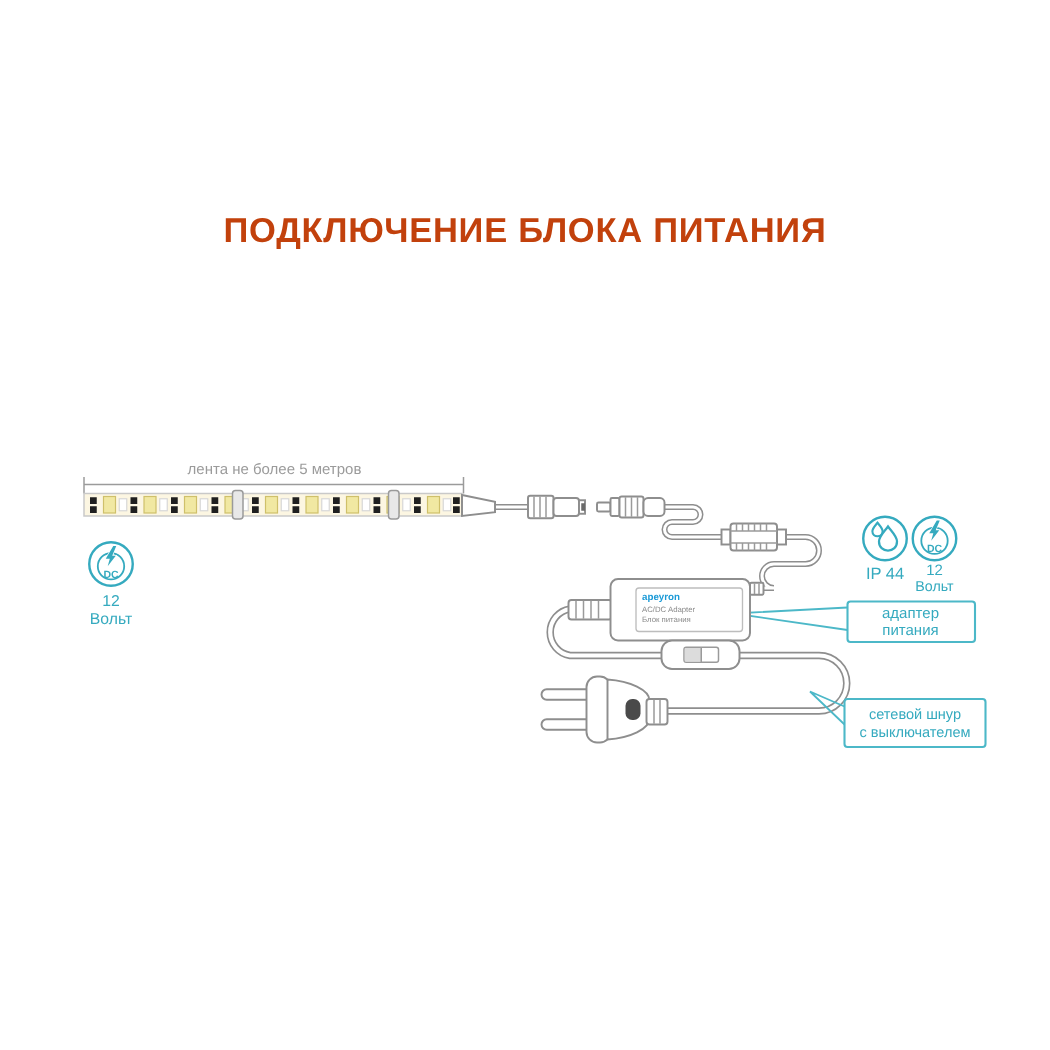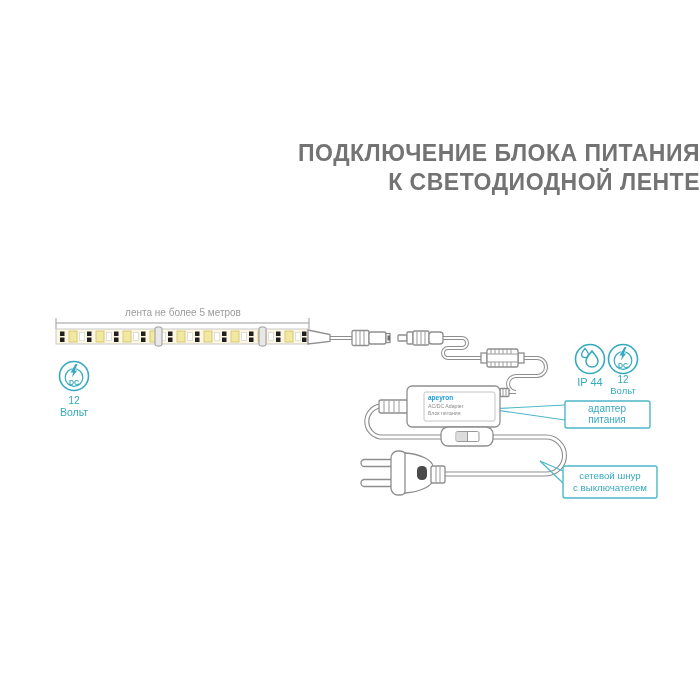--- a/index.html
+++ b/index.html
@@ -1,40 +1,39 @@
 <!DOCTYPE html>
 <html><head>
 <meta charset="utf-8">
 <style>
   html,body{margin:0;padding:0;background:#fff;}
   #stage{position:relative;width:700px;height:700px;background:#ffffff;overflow:hidden;
          font-family:"Liberation Sans", sans-serif;}
-  #title{position:absolute;top:139px;left:0;width:700px;text-align:right;
-         color:#737373;font-weight:bold;font-size:23px;line-height:29px;letter-spacing:.5px;}
+  #title{position:absolute;top:139px;left:0;width:700px;text-align:center;
+         color:#c2410c;font-weight:bold;font-size:23px;line-height:29px;letter-spacing:.5px;}
   svg{position:absolute;left:0;top:0;}
   .tube-o{stroke:#8e8e8e;fill:none;stroke-width:5;}
   .tube-i{stroke:#ffffff;fill:none;stroke-width:2.8;}
   .wire-o{stroke:#8e8e8e;fill:none;stroke-width:4;}
   .wire-i{stroke:#ffffff;fill:none;stroke-width:2;}
   .comp{fill:#ffffff;stroke:#8e8e8e;stroke-width:1.3;}
   .rib{stroke:#9a9a9a;stroke-width:1;}
   .tealtxt{fill:#35aabf;}
   .callout{fill:#ffffff;stroke:#4cb8c8;stroke-width:1.4;}
   .calloutline{stroke:#4cb8c8;stroke-width:1.2;fill:none;}
   .graytxt{fill:#9b9b9b;}
   .smalltxt{fill:#8a8a8a;}
 </style>
 </head>
 <body>
 
 <div id="stage">
 
   <div id="title">
     <div>ПОДКЛЮЧЕНИЕ БЛОКА ПИТАНИЯ</div>
-    <div>К СВЕТОДИОДНОЙ ЛЕНТЕ</div>
   </div>
 
   <svg width="700" height="700" viewBox="0 0 700 700">
     <defs>
       <g id="seg">
         <rect x="0" y="2.5" width="4.5" height="4.5" fill="#1f1f1f"></rect>
         <rect x="0" y="8.5" width="4.5" height="4.5" fill="#1f1f1f"></rect>
         <rect x="9" y="2" width="8" height="11" fill="#f1e8a2" stroke="#cfc06a" stroke-width="0.8"></rect>
         <rect x="19.5" y="3.5" width="5" height="8" fill="#ffffff" stroke="#d8d8d8" stroke-width="0.8"></rect>
       </g>

